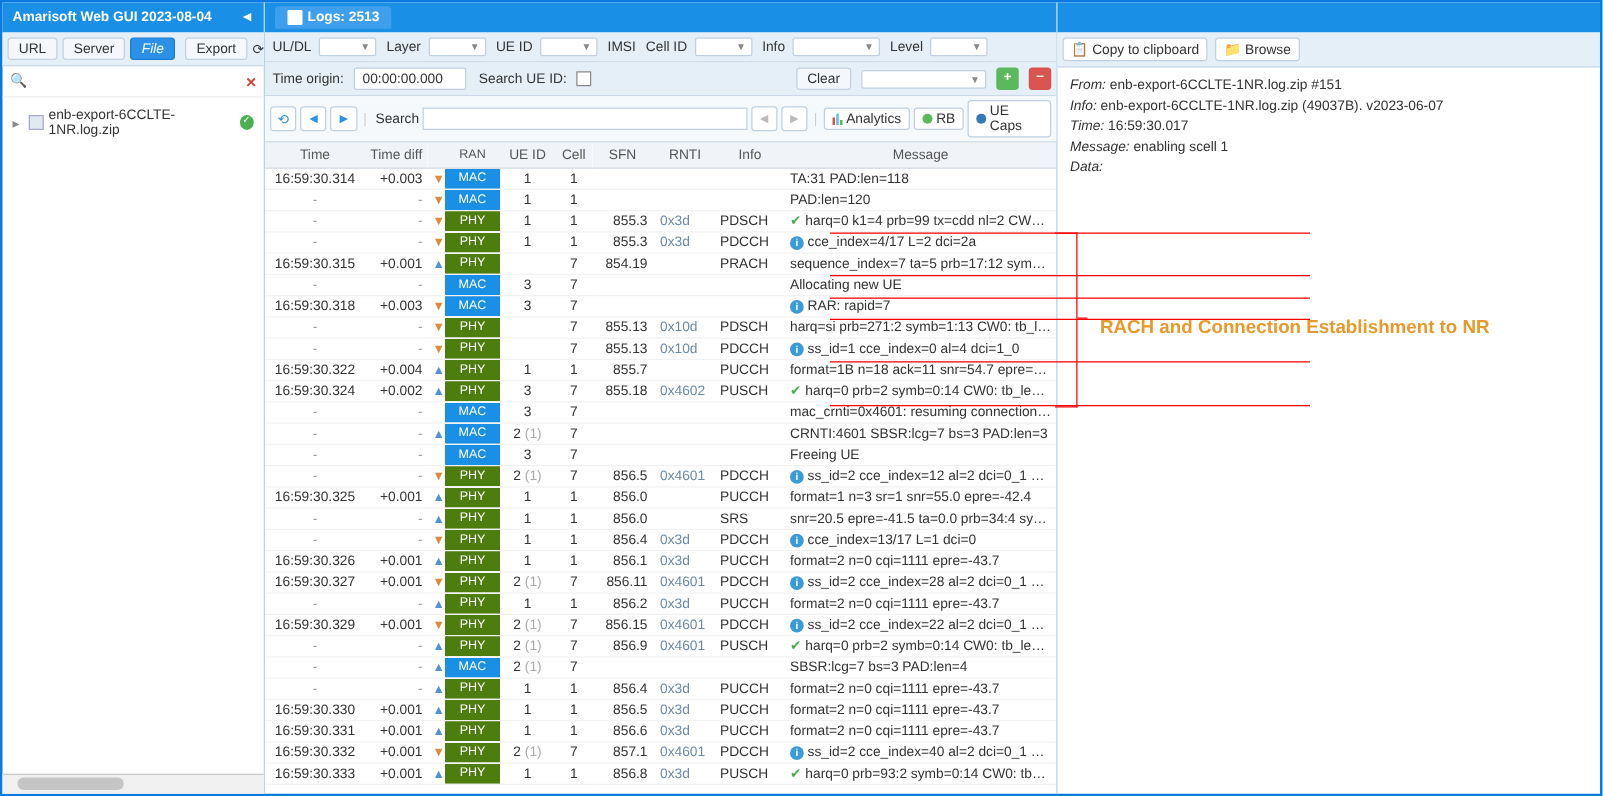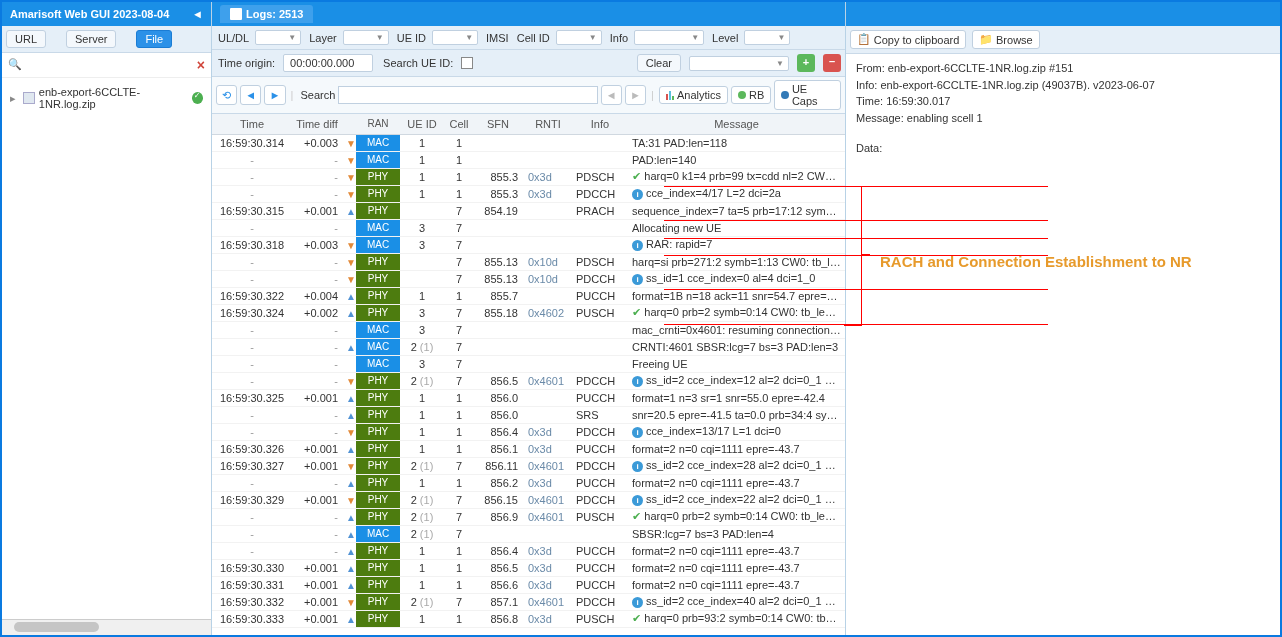--- a/index.html
+++ b/index.html
@@ -3,23 +3,23 @@
 <meta charset="utf-8">
 <style>
   * { box-sizing: border-box; margin: 0; padding: 0; }
   body { font-family: Arial, Helvetica, sans-serif; font-size: 11px; color: #333; background: #fff; width: 1282px; }
   .app { display: flex; height: 637px; border: 2px solid #0a7ae0; position: relative; }
   
   
   .left-panel { width: 210px; border-right: 1px solid #b8d2e6; display: flex; flex-direction: column; }
   .left-header { background: #1a8fe6; color: #fff; padding: 4px 8px; display: flex; align-items: center; justify-content: space-between; height: 24px; font-weight: bold; }
   .left-header .collapse { color: #fff; cursor: pointer; }
-  .left-toolbar { background: #e5eff8; border-bottom: 1px solid #c9d9e8; padding: 4px; display: flex; align-items: center; gap: 20px; }
+  .left-toolbar { background: #e5eff8; border-bottom: 1px solid #c9d9e8; padding: 4px; display: flex; align-items: center; gap: 4px; }
   .btn { background: #f4f8fc; border: 1px solid #c0d0e0; border-radius: 3px; padding: 2px 8px; font-size: 11px; cursor: pointer; color: #333; }
-  .btn.active { background: #2b91e8; color: #fff; border-color: #1a7cd4; }
+  .btn.active { background: #2b91e8; color: #fff; border-color: #1a7cd4; font-style: italic; }
   .spacer { flex: 1; }
   .gear-btn { width: 18px; height: 18px; display: inline-flex; align-items: center; justify-content: center; cursor: pointer; }
   .left-search { display: flex; align-items: center; padding: 4px 6px; border-bottom: 1px solid #eee; }
   .search-icon { width: 14px; height: 14px; margin-right: 4px; color: #888; }
   .close-x { margin-left: auto; color: #d0453a; font-weight: bold; cursor: pointer; font-size: 14px; }
   .file-tree { padding: 6px 8px; flex: 1; overflow: auto; }
   .file-item { display: flex; align-items: center; gap: 4px; padding: 2px 0; }
   .tree-toggle { color: #888; width: 10px; }
   .doc-icon { width: 12px; height: 12px; background: #e0e8f0; border: 1px solid #aac; display: inline-block; }
   .check-badge { width: 12px; height: 12px; background: #4caf50; border-radius: 50%; display: inline-block; position: relative; }
@@ -78,21 +78,21 @@
   .arrow-up { color: #5092d4; font-size: 10px; }
   .arrow-down { color: #e28a3a; font-size: 10px; }
   .ico-ok { color: #4caf50; }
   .ico-info { display:inline-block; width:11px; height:11px; border-radius:50%; background:#3b9ad8; color:#fff; font-size:8px; text-align:center; line-height:11px; font-weight:bold; }
   .dim { color: #999; }
   
   
   .right-panel { width: 435px; border-left: 1px solid #b8d2e6; display: flex; flex-direction: column; }
   .right-toolbar { background: #e5eff8; border-bottom: 1px solid #c9d9e8; padding: 4px; display: flex; align-items: center; gap: 6px; height: 28px; }
   .right-content { padding: 6px 10px; font-size: 11px; line-height: 1.5; }
-  .right-content .lbl { color: #333; }
+  .right-content .lbl { color: #333; font-style: italic; }
   
   
   .annotation { position: absolute; pointer-events: none; z-index: 50; }
   .bracket-line1 { position: absolute; left: 0; right: -2px; height: 0; border-top: 1.5px solid red; }
   .annot-label { position: absolute; color: #e79a2b; font-size: 15px; font-weight: bold; white-space: nowrap; }
   .folder-icon { color: #e79a2b; }
 </style>
 </head>
 <body>
 
@@ -238,21 +238,21 @@
             <tr>
               <td class="col-time dim">-</td>
               <td class="col-diff dim">-</td>
               <td class="col-dir"><span class="arrow-down">▼</span></td>
               <td class="col-ran ran-mac">MAC</td>
               <td class="col-ue">1</td>
               <td class="col-cell">1</td>
               <td class="col-sfn"></td>
               <td class="col-rnti rnti"></td>
               <td class="col-info"></td>
-              <td class="col-msg">PAD:len=140</td>
+              <td class="col-msg">PAD:len=120</td>
             </tr>
             <tr>
               <td class="col-time dim">-</td>
               <td class="col-diff dim">-</td>
               <td class="col-dir"><span class="arrow-down">▼</span></td>
               <td class="col-ran ran-phy">PHY</td>
               <td class="col-ue">1</td>
               <td class="col-cell">1</td>
               <td class="col-sfn">855.3</td>
               <td class="col-rnti rnti">0x3d</td>
@@ -595,21 +595,21 @@
       <div class="toolbar-btn">
         <span class="folder-icon">📁</span>
         <span>Browse</span>
       </div>
     </div>
     <div class="right-content">
       <div><span class="lbl">From:</span> <span>enb-export-6CCLTE-1NR.log.zip #151</span></div>
       <div><span class="lbl">Info:</span> <span>enb-export-6CCLTE-1NR.log.zip (49037B). v2023-06-07</span></div>
       <div><span class="lbl">Time:</span> <span>16:59:30.017</span></div>
       <div><span class="lbl">Message:</span> <span>enabling scell 1</span></div>
-      <div style="margin-top:14px"><span class="lbl">Data:</span></div>
+      <div style="margin-top:0"><span class="lbl">Data:</span></div>
     </div>
   </div>
 
   <div class="annotation" style="left:842px; top:184px; width:18px; height:140px;">
     <div style="position:absolute;left:0;top:0;right:0;height:70px;border-right:1.5px solid red;border-top:1.5px solid red;"></div>
     <div style="position:absolute;left:0;bottom:0;right:0;height:70px;border-right:1.5px solid red;border-bottom:1.5px solid red;"></div>
     <div style="position:absolute;right:-8px;top:68px;width:8px;border-top:1.5px solid red;"></div>
   </div>
   <div class="annot-label" style="left:878px; top:251px;">RACH and Connection Establishment to NR</div>
 </div>

